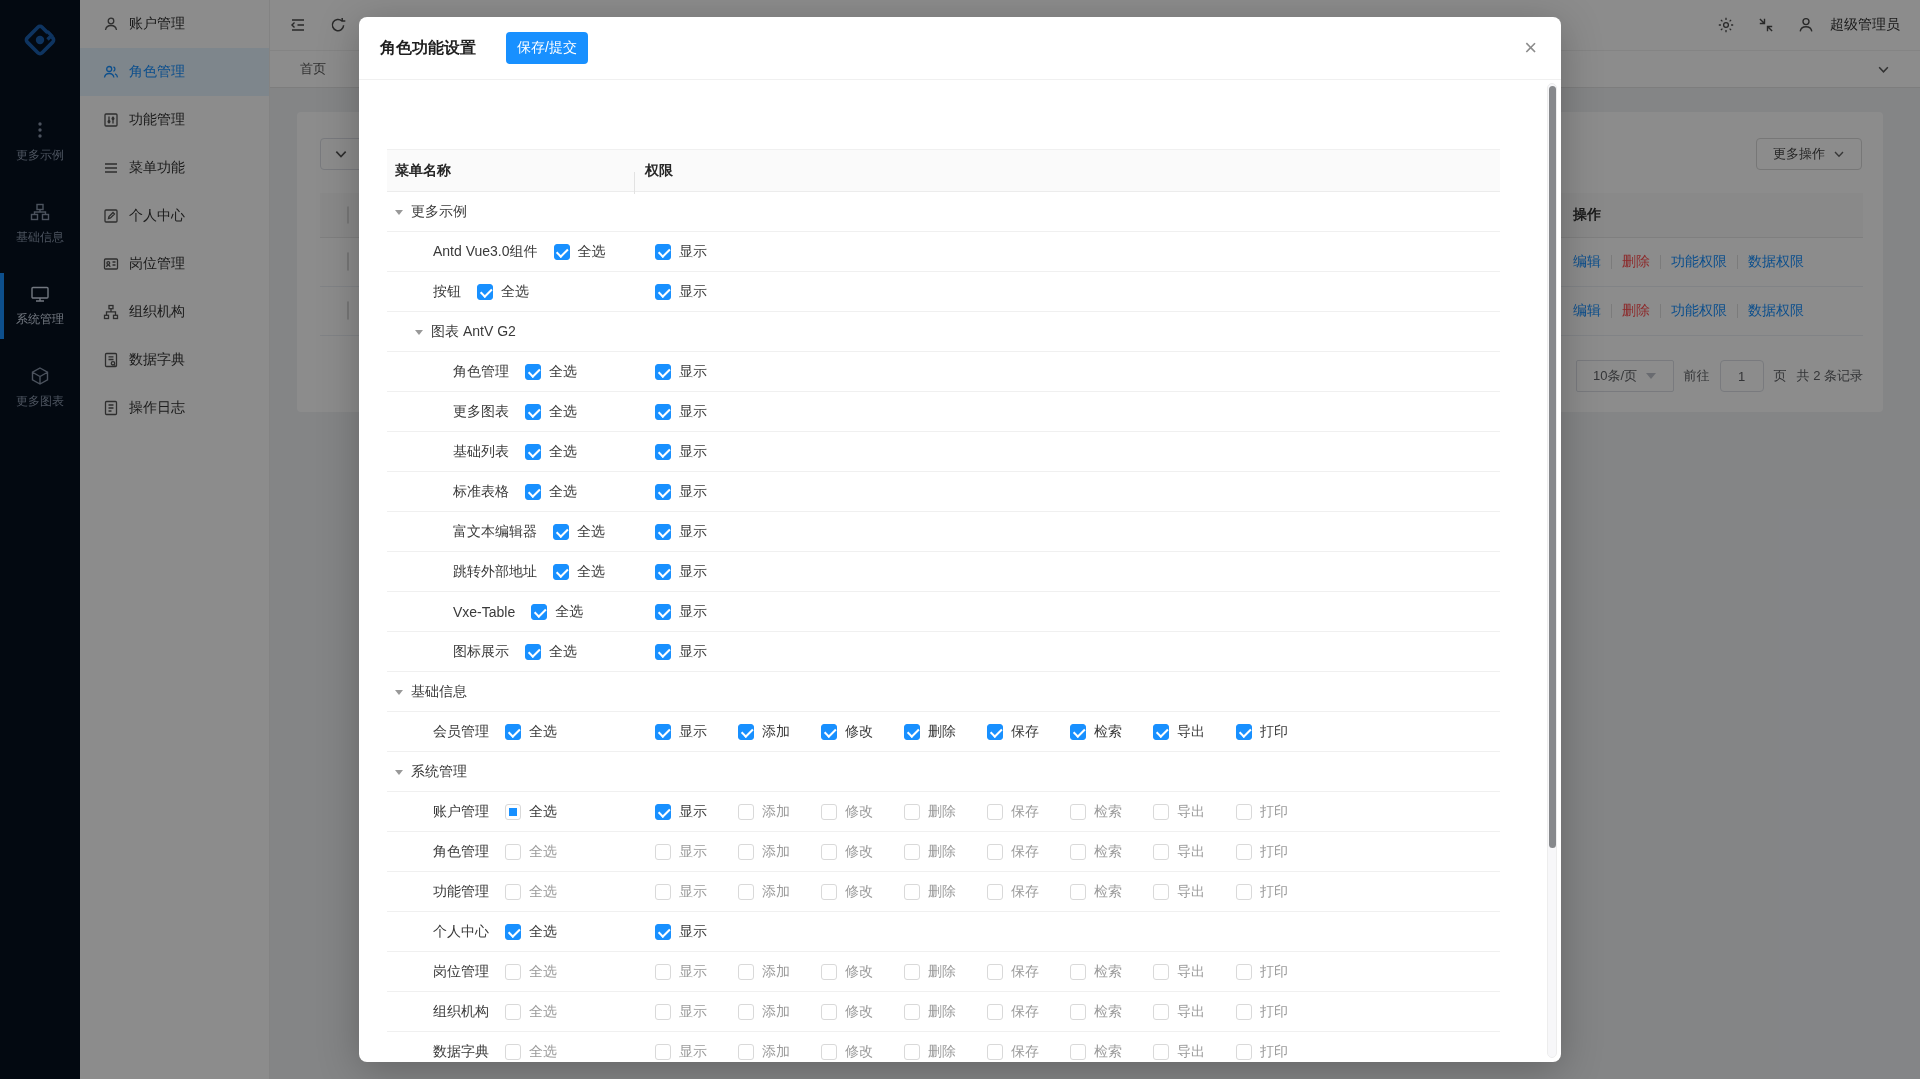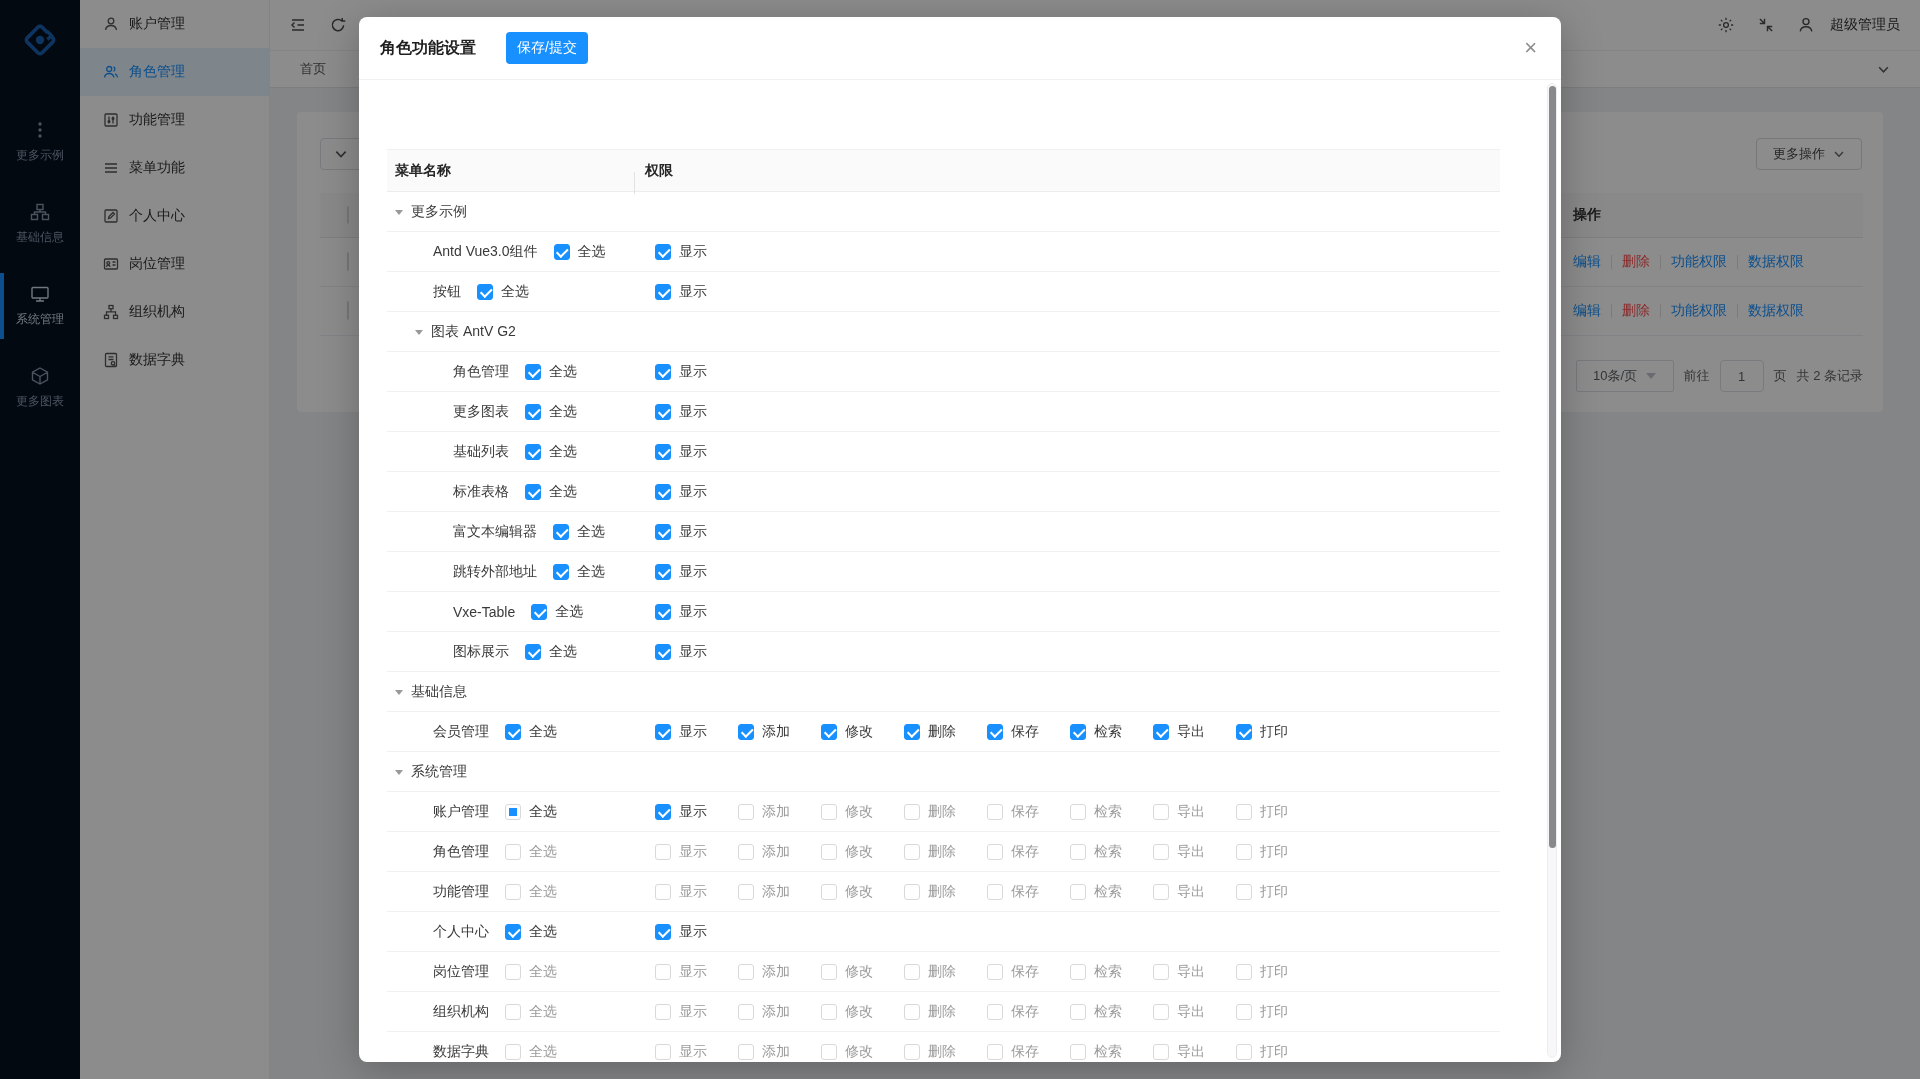--- a/index.html
+++ b/index.html
@@ -210,20 +210,29 @@
           <span class="ic">
             <svg viewBox="0 0 16 16" width="16" height="16" fill="none" stroke="currentColor" stroke-width="1.3">
               <rect x="2.5" y="1.5" width="11" height="13" rx="1"></rect>
               <path d="M5.5 4.8h5M5.5 7.5h5"></path>
               <circle cx="10" cy="11.3" r="1.7"></circle>
               <path d="m11.2 12.5 1.1 1.1"></path>
             </svg>
           </span>
           <span>数据字典</span>
         </div>
+        <div class="side-item">
+          <span class="ic">
+            <svg viewBox="0 0 16 16" width="16" height="16" fill="none" stroke="currentColor" stroke-width="1.3">
+              <rect x="2.5" y="1.5" width="11" height="13" rx="1"></rect>
+              <path d="M5.5 5h5M5.5 8h5M5.5 11h3"></path>
+            </svg>
+          </span>
+          <span>操作日志</span>
+        </div>
       </div>
   </div>
 
   <div class="main">
     <div class="topbar">
       <span class="ic">
         <svg viewBox="0 0 18 18" width="18" height="18" fill="none" stroke="currentColor" stroke-width="1.4">
             <path d="M3 4h12M8.5 9H15M3 14h12M5.5 6.6 3 9l2.5 2.4"></path>
           </svg>
       </span>

